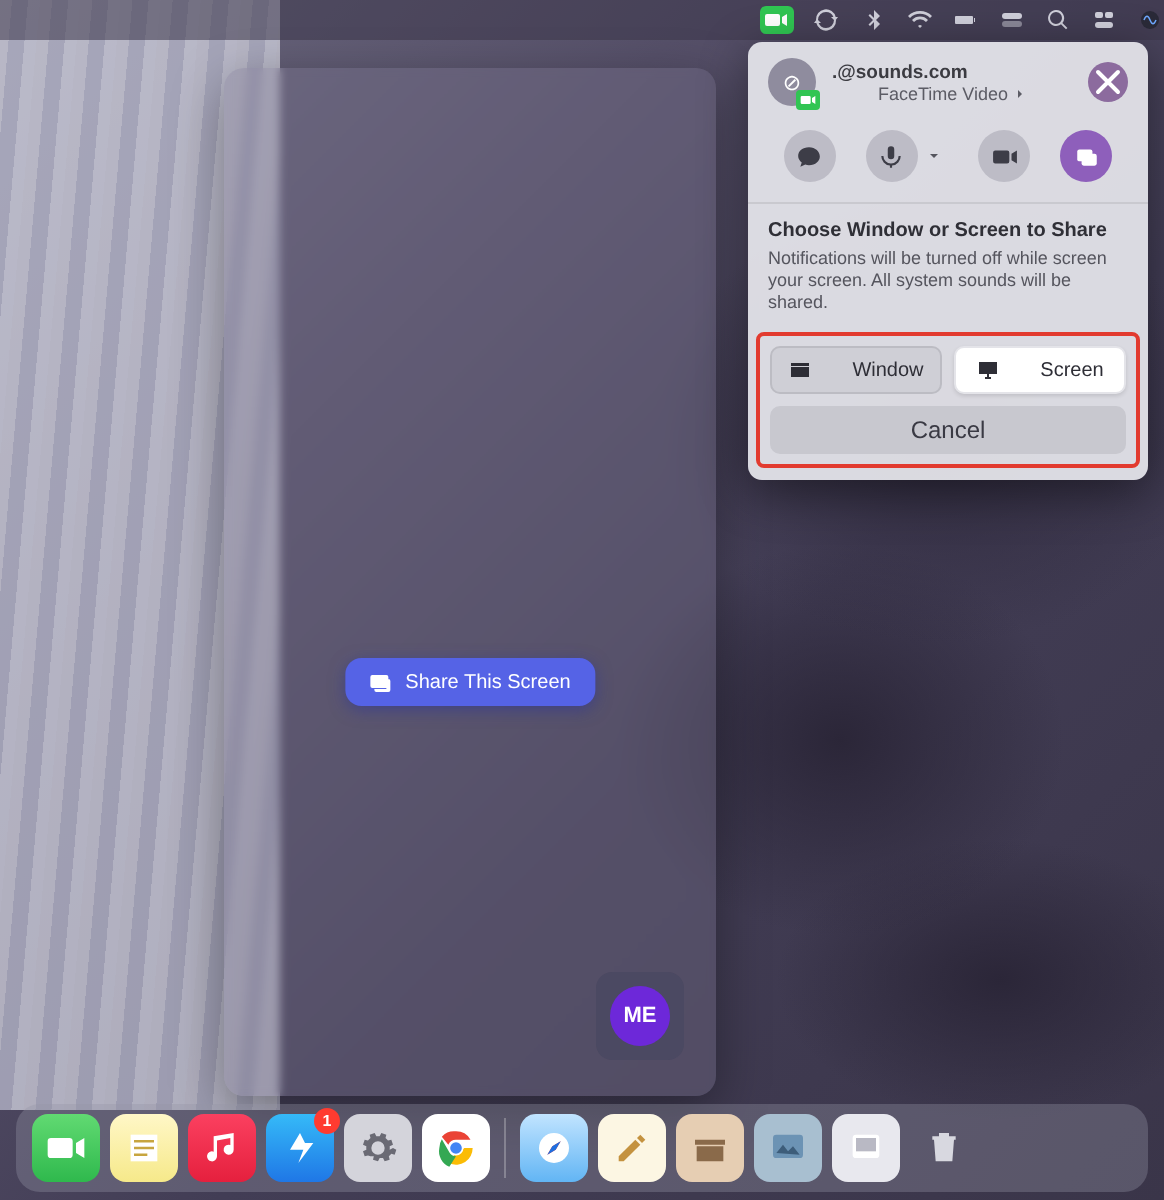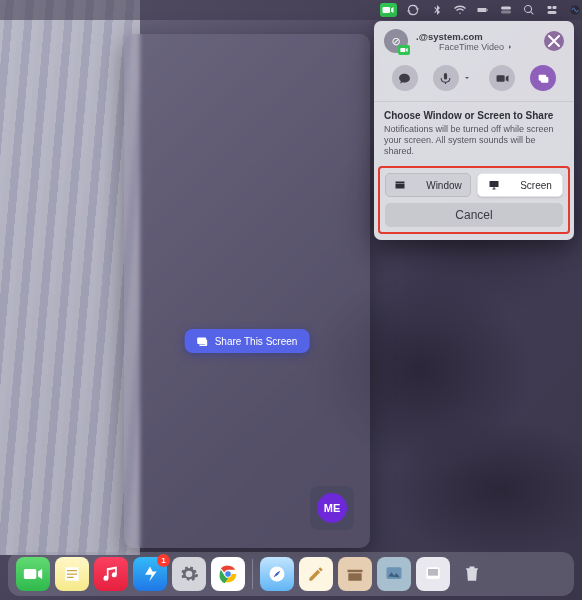--- a/index.html
+++ b/index.html
@@ -28,21 +28,21 @@
     background: rgba(60,55,75,0.55);
     display: flex; justify-content: center; align-items: center; gap: 10px;
     padding-left: 380px;
   }
   .menu-icon { width: 14px; height: 14px; color: #cfcfda; display:flex; align-items:center; justify-content:center; font-size:11px; }
   .menu-icon.facetime { background: #30c552; border-radius: 3px; width: 18px; height: 14px; color:#fff; }
   .menu-icon svg { width: 12px; height: 12px; fill: currentColor; }
 
   
   .hud {
-    position: absolute; left: 124px; top: 34px; width: 246px; height: 514px;
+    position: absolute; left: 112px; top: 34px; width: 246px; height: 514px;
     border-radius: 10px;
     background: rgba(120,115,140,0.35);
     backdrop-filter: blur(2px);
     box-shadow: 0 8px 26px rgba(0,0,0,0.35);
   }
   .share-pill {
     position: absolute; left: 50%; top: 295px; transform: translate(-50%,0);
     background: #5563e6; color: #fff;
     font-size: 10px; padding: 6px 12px; border-radius: 8px;
     display: flex; align-items: center; gap: 6px;
@@ -203,21 +203,21 @@
   <div class="pop-header">
     <div class="caller-avatar">
       <span>⊘</span>
       <span class="ft-badge">
         <svg viewBox="0 0 24 24">
             <path d="M3 6h11a2 2 0 0 1 2 2v8a2 2 0 0 1-2 2H3a2 2 0 0 1-2-2V8a2 2 0 0 1 2-2zm15 3 5-3v12l-5-3z"></path>
           </svg>
       </span>
     </div>
     <div class="caller-info">
-      <div class="email">.@system.com</div>
+      <div class="email">.@sounds.com</div>
       <div class="sub">
         <span>FaceTime Video</span>
         <svg viewBox="0 0 24 24">
             <path d="M9 6l6 6-6 6z"></path>
           </svg>
       </div>
     </div>
     <div class="close-btn">
       <svg viewBox="0 0 24 24">
           <path d="M6 6l12 12M18 6L6 18" stroke="#fff" stroke-width="2.4" fill="none" stroke-linecap="round"></path>

